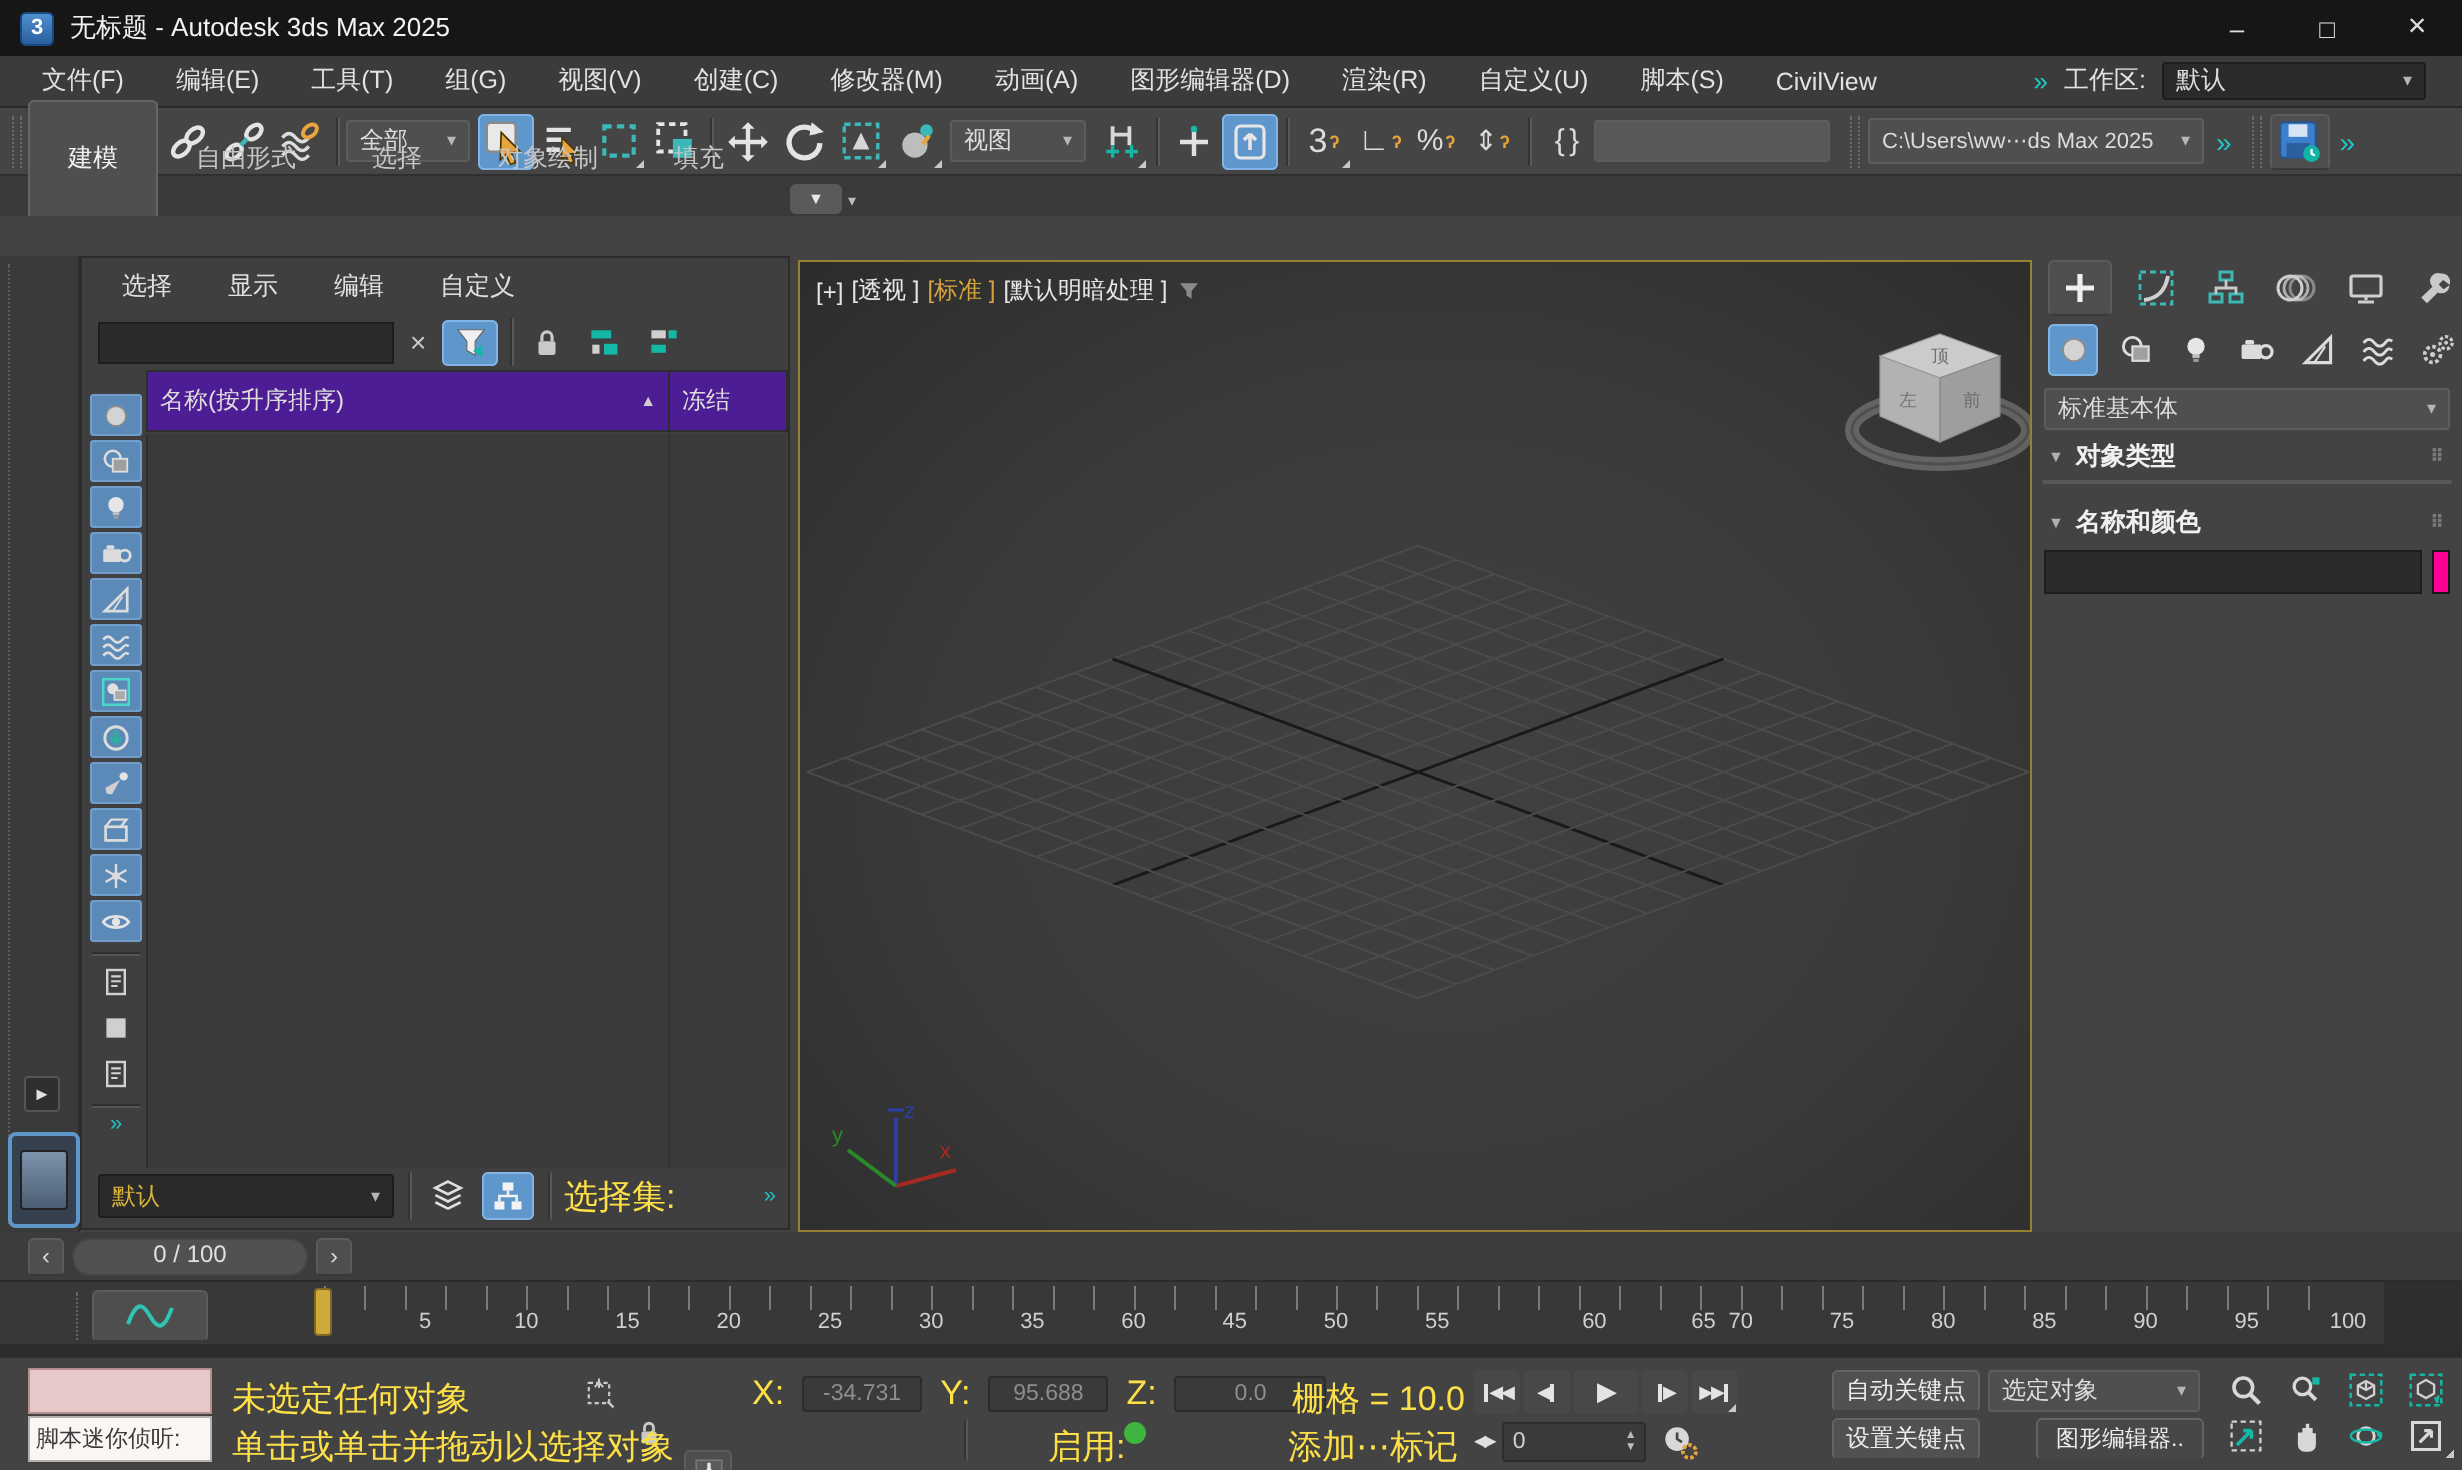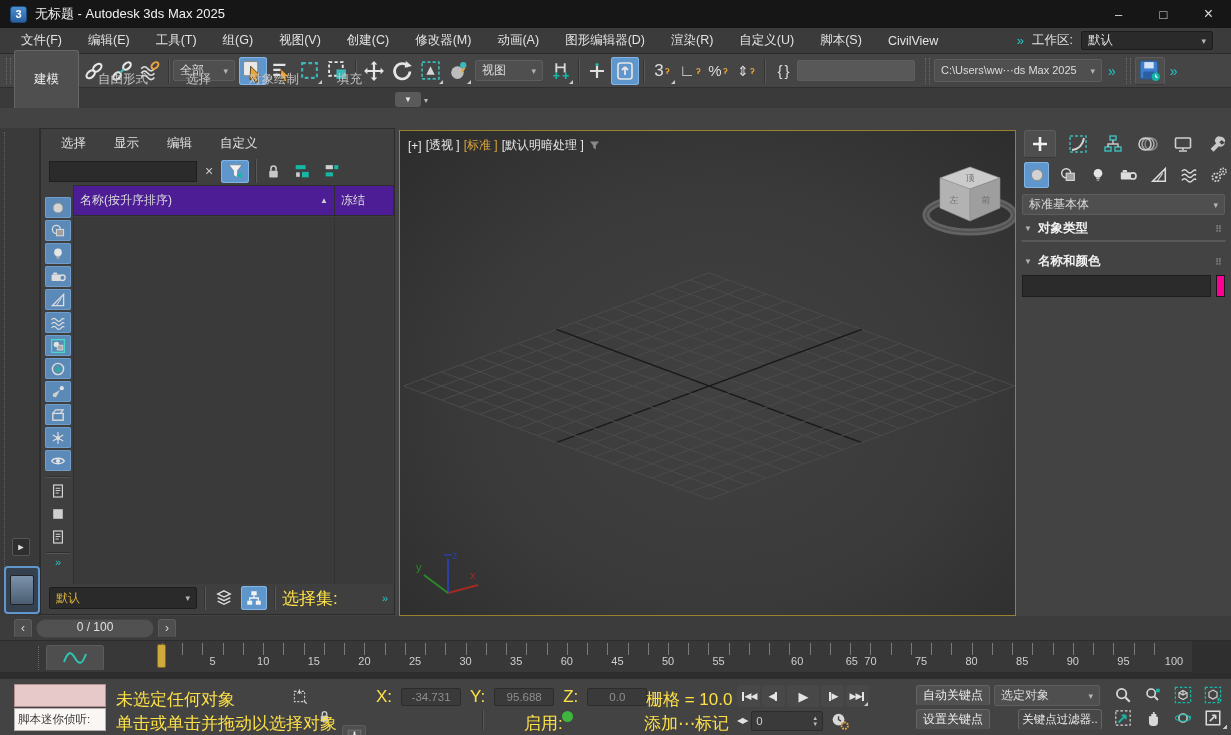--- a/index.html
+++ b/index.html
@@ -938,21 +938,21 @@
     <div class="abs r" style="left:376px;top:8px;gap:9px">
       <span class="slabel">X:</span>
       <div class="cfield" style="width:60px">
           <span>-34.731</span>
         </div>
       <span class="slabel">Y:</span>
       <div class="cfield" style="width:60px">
           <span>95.688</span>
         </div>
       <span class="slabel">Z:</span>
-      <div class="cfield" style="width:60px">
+      <div class="cfield" style="width:76px">
           <span>0.0</span>
         </div>
     </div>
     <span class="slabel abs" style="left:646px;top:9px">栅格 = 10.0</span>
 
     <div class="abs r" style="left:737px;top:6px;gap:2px">
       <div class="tpb">
           <span class="vbar"></span>
           <span>◀</span>
           <span>◀</span>
@@ -1004,21 +1004,21 @@
       </div>
     <div class="dd abs" style="left:994px;top:6px;width:106px;height:21px">
       <span>选定对象</span>
       <span class="dar">▾</span>
     </div>
     <div class="btn abs" style="left:916px;top:30px;width:74px;height:21px;font-size:12px">
         <span>设置关键点</span>
       </div>
 
     <div class="btn abs" style="left:1018px;top:30px;width:84px;height:21px;font-size:11.5px;background:#474747">
-        <span>关键点过滤器..</span>
+        <span>图形编辑器..</span>
       </div>
 
     <div class="abs" style="left:1108px;top:5px;display:grid;grid-template-columns:repeat(4,30px);grid-auto-rows:23px">
       <div class="navb">
           <svg class="ic" width="18" height="18">
             <use href="#s-magnify"></use>
           </svg>
         </div>
       <div class="navb fly">
           <svg class="ic" width="18" height="18">

